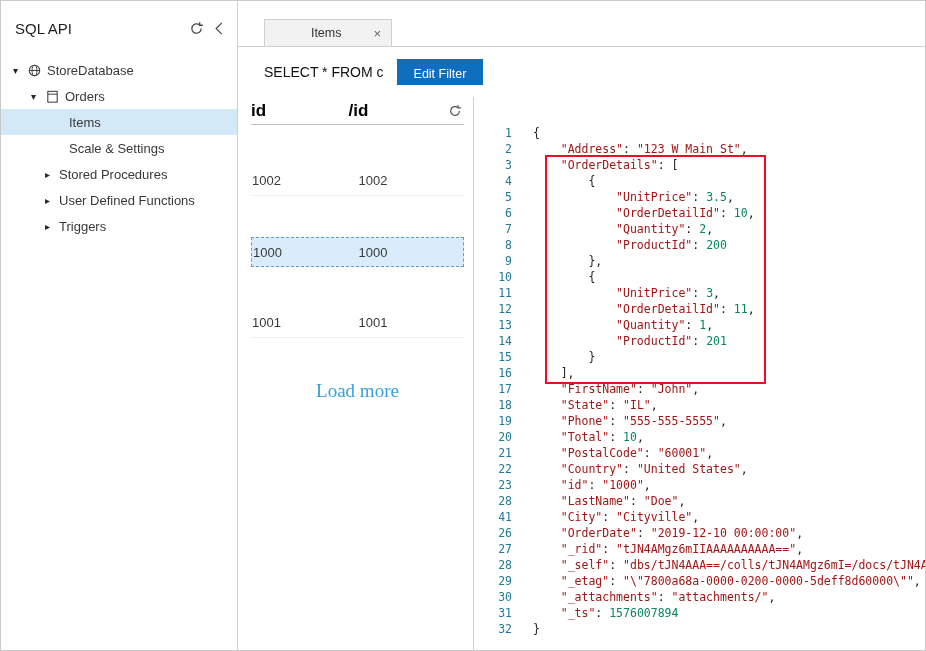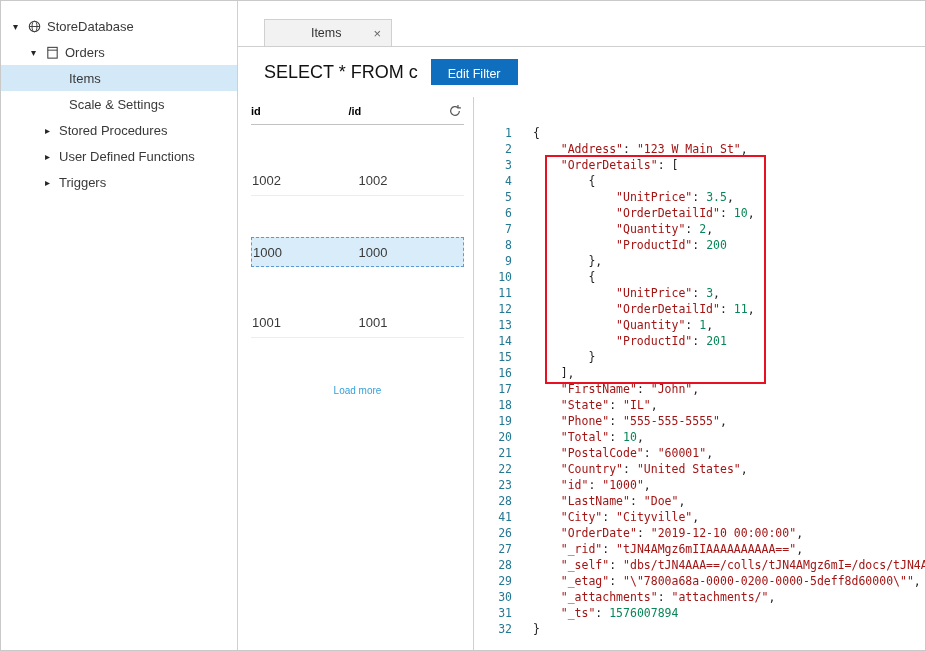--- a/index.html
+++ b/index.html
@@ -30,38 +30,38 @@
   .tabbar { height: 46px; flex: none; border-bottom: 1px solid #cfcfcf;
             display: flex; align-items: flex-end; background: #fff; }
   .tab { margin-left: 26px; width: 128px; height: 27px; background: #f2f2f2;
          border: 1px solid #d0d0d0; border-bottom: none;
          display: flex; align-items: center; padding: 0 8px 0 16px; cursor: pointer; }
   .tab-label { flex: 1; text-align: center; font-size: 12.5px; color: #333; }
   .tab-close { color: #666; font-size: 13px; padding: 0 2px; cursor: pointer; }
 
   .querybar { height: 50px; flex: none; display: flex; align-items: center;
               padding-left: 26px; gap: 13px; }
-  .query-text { font-size: 18px; color: #111; }
+  .query-text { font-size: 14px; color: #111; }
   .edit-filter-btn { background: var(--accent); color: #fff; border: none; height: 26px;
                      padding: 8px 17px; font-size: 12.5px; font-family: inherit; cursor: pointer; }
 
   .content { flex: 1; min-height: 0; display: flex; }
 
   
   .docpane { width: 236px; flex: none; border-right: 1px solid #cfcfcf;
              padding: 0 9px 0 13px; }
   .dochead { height: 28px; display: flex; align-items: center;
              border-bottom: 1px solid #c2c2c2; }
-  .dochead .col { flex: 1; font-size: 11px; font-weight: bold; color: #000; }
+  .dochead .col { flex: 1; font-size: 17px; font-weight: bold; color: #000; }
   .doc-row { height: 30px; display: flex; align-items: center; font-size: 13px;
              color: #393939; border-bottom: 1px solid #ededed; cursor: pointer; margin-top: 41px; }
   .doc-row .cell { flex: 1; padding-left: 1px; }
   .doc-row.selected { background: var(--docsel-bg); border: 1px dashed var(--docsel-bd); }
   .loadmore-wrap { margin-top: 42px; text-align: center; }
-  .loadmore { color: var(--link); font-size: 10px; text-decoration: none; cursor: pointer; }
+  .loadmore { color: var(--link); font-size: 19px; text-decoration: none; cursor: pointer; font-family: Liberation Serif, serif; }
 
   
   .editor { flex: 1; min-width: 0; overflow: hidden; position: relative;
             display: flex; padding-top: 28px;
             font-family: "DejaVu Sans Mono", monospace; font-size: 11.5px; }
   .gutter { width: 44px; flex: none; text-align: right; padding-right: 6px;
             color: var(--gutter); }
   .ln { height: 16px; line-height: 16px; }
   .code { flex: 1; padding-left: 15px; overflow: hidden; cursor: text; }
   .code-line { height: 16px; line-height: 16px; white-space: pre; }
@@ -73,20 +73,34 @@
                     border: 2px solid var(--annot); pointer-events: none; }
 
   svg { display: block; }
 </style>
 </head>
 <body>
 
 <div class="app">
 
   <aside class="sidebar">
+    <div class="sidebar-header">
+      <span class="sidebar-title">SQL API</span>
+      <span class="icon-btn">
+        <svg width="15" height="15" viewBox="0 0 16 16">
+          <path d="M13 8a5 5 0 1 1-1.7-3.75" fill="none" stroke="#4a4a4a" stroke-width="1.4"></path>
+          <path d="M11.4 1.2v3.3h3.3" fill="none" stroke="#4a4a4a" stroke-width="1.4"></path>
+        </svg>
+      </span>
+      <span class="icon-btn">
+        <svg width="13" height="15" viewBox="0 0 12 16">
+          <path d="M9.5 2 L3.5 8 L9.5 14" fill="none" stroke="#4a4a4a" stroke-width="1.3"></path>
+        </svg>
+      </span>
+    </div>
     <div class="tree" id="tree">
         <div class="tree-item" style="padding-left: 12px;">
           <span class="caret">▾</span>
           <span class="tree-icon">
             <svg width="15" height="15" viewBox="0 0 16 16">
               <circle cx="8" cy="8" r="5.6" fill="none" stroke="#3a3a3a" stroke-width="1.1"></circle>
               <ellipse cx="8" cy="8" rx="2.6" ry="5.6" fill="none" stroke="#3a3a3a" stroke-width="1"></ellipse>
               <line x1="2.4" y1="8" x2="13.6" y2="8" stroke="#3a3a3a" stroke-width="1"></line>
             </svg>
           </span>

